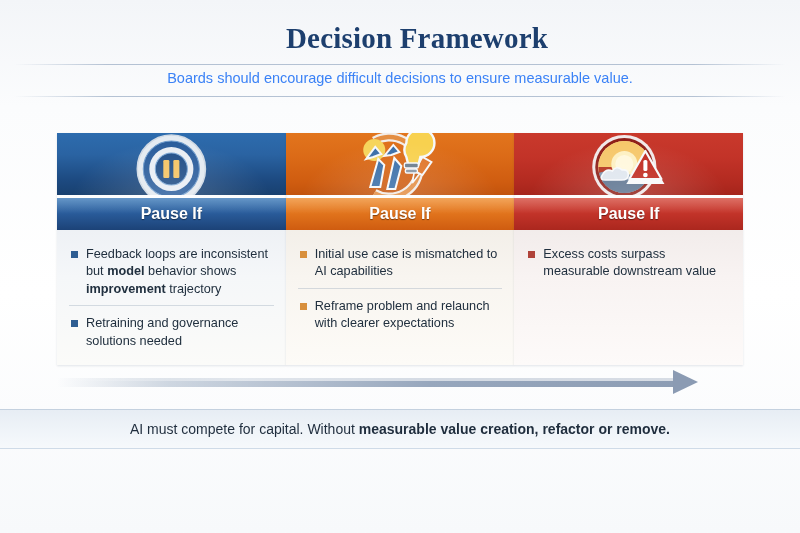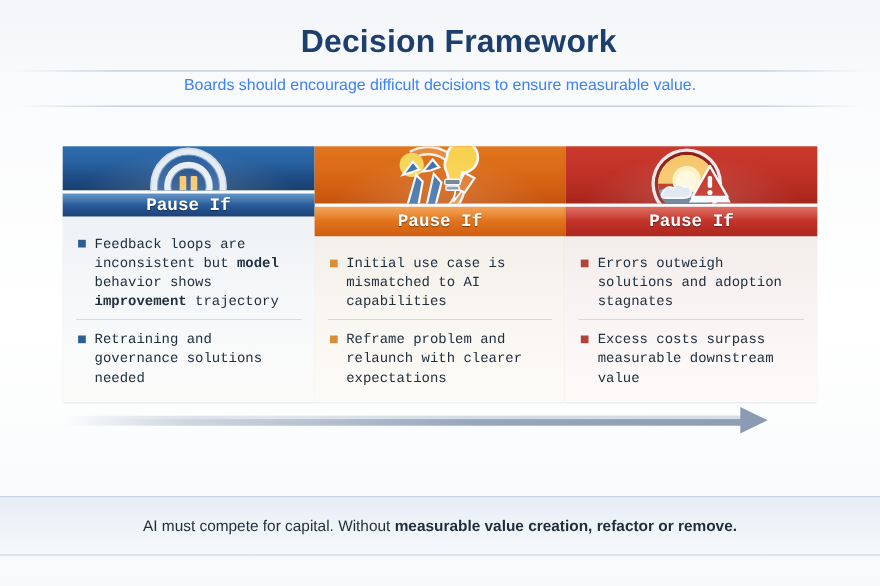--- a/index.html
+++ b/index.html
@@ -14,35 +14,35 @@
   }
   #slide { position:absolute; inset:0; }
 
   
   .title {
     position:absolute; left:0; right:0; top:22px;
     text-align:center;
     font-size:29px; font-weight:bold;
     color:#1d3f6e;
     letter-spacing:0.2px;
-    font-family:Liberation Sans, sans-serif;
+    font-family:Liberation Serif, serif;
     margin-left:34px;
   }
   .rule { position:absolute; left:14px; right:14px; height:1px;
     background:linear-gradient(90deg,rgba(180,195,212,0) 0%,rgba(168,184,204,.85) 12%,rgba(168,184,204,.85) 88%,rgba(180,195,212,0) 100%); }
   .rule-top { top:64px; }
   .rule-bot { top:96px; }
   .subtitle {
     position:absolute; left:0; right:0; top:70px;
     text-align:center; font-size:14.5px; color:#3b82f6;
   }
 
   
   .cols { position:absolute; left:57px; top:133px; width:686px; height:232px;
-          display:flex; gap:0;font-family:Liberation Mono, monospace; }
+          display:flex; gap:0; }
   .col { flex:1; display:flex; flex-direction:column; position:relative;
          box-shadow:0 1px 2px rgba(40,60,90,.13); }
 
   .banner { height:62px; position:relative; overflow:hidden; }
   .c1 .banner { background:linear-gradient(180deg,#2d6cae 0%,#2a63a2 35%,#1d4a81 75%,#18406f 100%); }
   .c2 .banner { background:linear-gradient(180deg,#e2751d 0%,#db6a17 40%,#cf5c10 80%,#c2530c 100%); }
   .c3 .banner { background:linear-gradient(180deg,#c9392c 0%,#c23328 40%,#b22a20 80%,#a5241b 100%); }
   .banner .glow { position:absolute; inset:0;
     background:radial-gradient(ellipse at 50% 115%, rgba(255,255,255,.20), rgba(255,255,255,0) 62%); }
 
@@ -74,25 +74,25 @@
   .arrow-wrap { position:absolute; left:57px; top:370px; width:686px; height:24px; }
   .arrow-bar { position:absolute; left:0; top:8px; height:9px; width:620px;
     background:linear-gradient(90deg,rgba(150,168,190,0) 0%,rgba(150,168,190,.45) 18%,#97a7bd 60%,#8d9db4 100%); }
   .arrow-hi { position:absolute; left:0; top:8px; height:3px; width:620px;
     background:linear-gradient(90deg,rgba(255,255,255,0) 0%,rgba(255,255,255,.55) 30%,rgba(255,255,255,.65) 100%); }
   .arrow-head { position:absolute; left:616px; top:0; width:0; height:0;
     border-top:12px solid transparent; border-bottom:12px solid transparent;
     border-left:25px solid #8b9bb3; }
 
   
-  .footer { position:absolute; left:0; right:0; top:409px; height:54px;
+  .footer { position:absolute; left:0; right:0; top:409px; height:40px;
     background:linear-gradient(180deg,#e7edf4 0%,#eef3f8 45%,#f6f9fc 100%);
     display:flex; align-items:center; justify-content:center;
     border-top:1px solid rgba(180,196,214,.75);
-    border-bottom:1px solid rgba(196,210,226,.7);margin-top:42px; }
+    border-bottom:1px solid rgba(196,210,226,.7); }
   .footer .ftxt { font-size:14px; color:#1f2d3d; }
   .footer .ftxt b { font-weight:bold; }
 
   svg { display:block; }
 </style>
 </head>
 <body>
 
 <div id="slide">
 
@@ -199,24 +199,20 @@
             <rect x="129" y="27" width="4" height="11" rx="1.6" fill="#fff"></rect>
             <circle cx="131" cy="42" r="2.3" fill="#fff"></circle>
           </g>
         </svg>
       </div>
       <div class="hdr">Pause If</div>
       <div class="body">
         <ul class="bullets">
           <li>
             <span class="bul"></span>
-            <span class="btxt">Errors outweigh solutions and adoption stagnates</span>
-          </li>
-          <li>
-            <span class="bul"></span>
             <span class="btxt">Excess costs surpass measurable downstream value</span>
           </li>
         </ul>
       </div>
     </div>
 
   </div>
 
   <div class="arrow-wrap">
     <div class="arrow-bar"></div>

